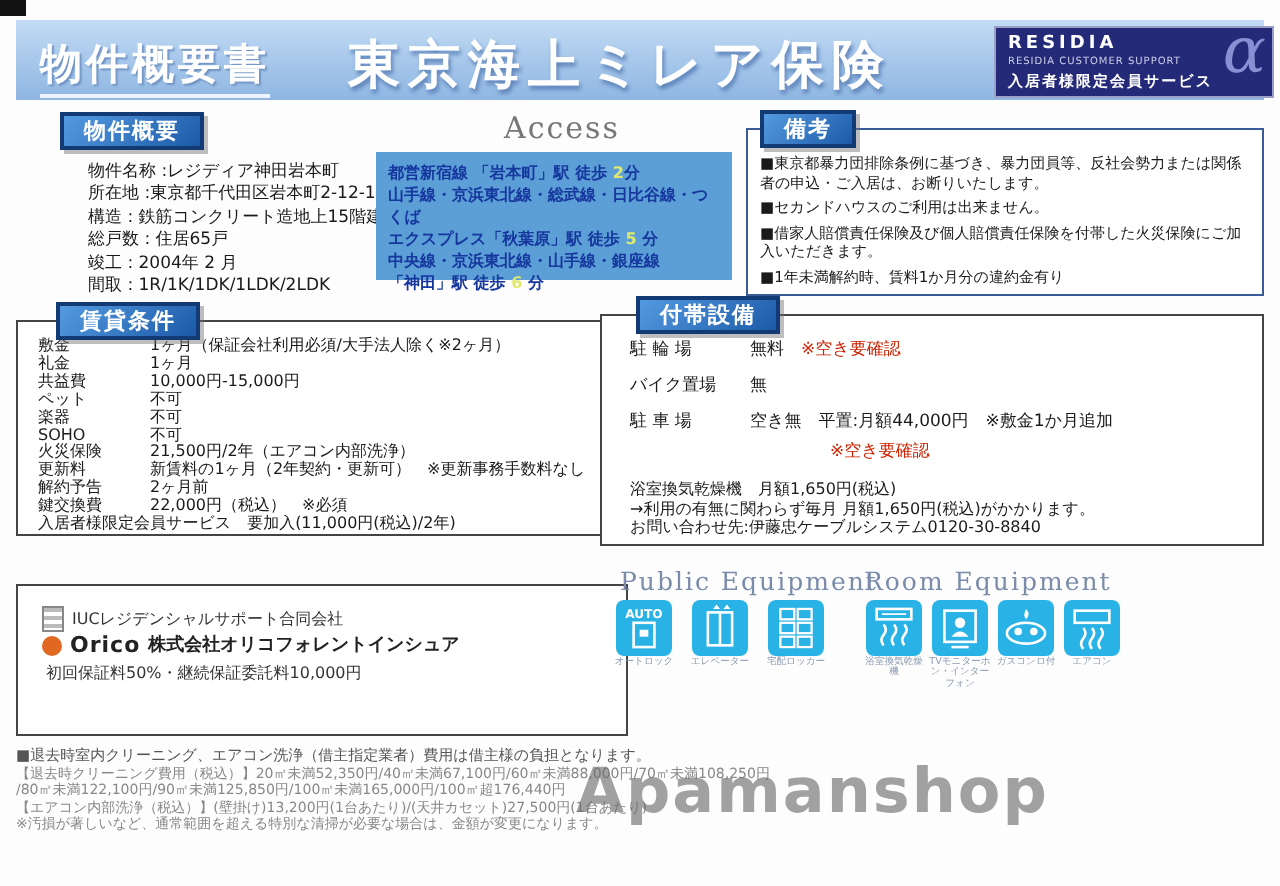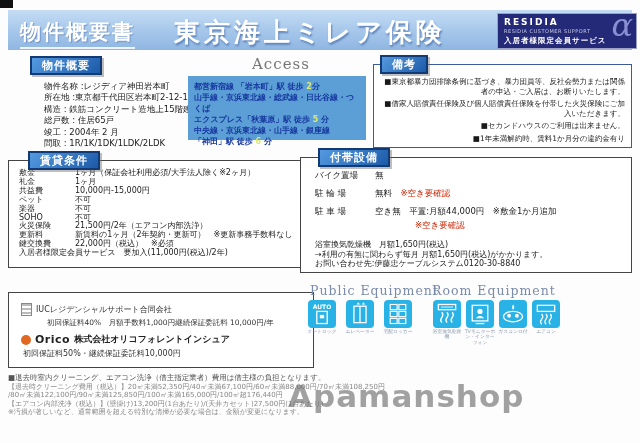--- a/index.html
+++ b/index.html
@@ -38,21 +38,21 @@
   #access-heading{left:252px;top:55px;font-family:"DejaVu Serif",serif;font-size:15px;
     color:#777;letter-spacing:1px;}
   #access-box{left:188px;top:76px;width:178px;height:64px;background:#5b9fd6;
     box-sizing:border-box;padding:5px 6px;font-size:8px;font-weight:bold;
     color:#16379e;line-height:11px;}
   .acc-pre{white-space:pre-line;}
   .acc-min{color:#dfe96d;}
 
   
   #remarks-box{left:373px;top:64px;width:259px;height:84px;border-color:#3a5a9a;
-    padding:12px 6px 0 6px;text-align:right;}
+    padding:12px 6px 0 6px;}
   .bullet{font-size:7.5px;line-height:9.6px;color:#1a1a1a;margin-bottom:3px;}
 
   
   #rental-box{left:8px;top:160px;width:306px;height:108px;padding:8px 6px 0 10px;}
   .rrow{display:flex;font-size:8px;line-height:8.9px;color:#1a1a1a;}
   .rlabel{width:56px;flex-shrink:0;}
   .rextra{font-size:8px;line-height:8.9px;color:#1a1a1a;}
 
   
   #guarantor-box{left:8px;top:292px;width:306px;height:76px;padding:10px 6px 0 12px;}
@@ -123,22 +123,22 @@
     <div><span class="acc-pre">都営新宿線 「岩本町」駅 徒歩 </span><span class="acc-min">2</span><span>分</span></div>
     <div><span class="acc-pre">山手線・京浜東北線・総武線・日比谷線・つくば
 エクスプレス「秋葉原」駅 徒歩 </span><span class="acc-min">5</span><span> 分</span></div>
     <div><span class="acc-pre">中央線・京浜東北線・山手線・銀座線
 「神田」駅 徒歩 </span><span class="acc-min">6</span><span> 分</span></div>
   </div>
 
   <div class="sec-label" style="left:380px;top:55px;">備考</div>
   <div id="remarks-box" class="box">
     <div class="bullet">■東京都暴力団排除条例に基づき、暴力団員等、反社会勢力または関係者の申込・ご入居は、お断りいたします。</div>
+    <div class="bullet">■セカンドハウスのご利用は出来ません。</div>
     <div class="bullet">■借家人賠償責任保険及び個人賠償責任保険を付帯した火災保険にご加入いただきます。</div>
-    <div class="bullet">■セカンドハウスのご利用は出来ません。</div>
     <div class="bullet">■1年未満解約時、賃料1か月分の違約金有り</div>
   </div>
 
   <div class="sec-label" style="left:28px;top:151px;">賃貸条件</div>
   <div id="rental-box" class="box">
     <div class="rrow">
         <span class="rlabel">敷金</span>
         <span>1ヶ月（保証会社利用必須/大手法人除く※2ヶ月）</span>
       </div>
     <div class="rrow">
@@ -163,43 +163,46 @@
       </div>
     <div class="rrow">
         <span class="rlabel">火災保険</span>
         <span>21,500円/2年（エアコン内部洗浄）</span>
       </div>
     <div class="rrow">
         <span class="rlabel">更新料</span>
         <span>新賃料の1ヶ月（2年契約・更新可）　※更新事務手数料なし</span>
       </div>
     <div class="rrow">
+        <span class="rlabel">解約予告</span>
+        <span>2ヶ月前</span>
+      </div>
+    <div class="rrow">
         <span class="rlabel">鍵交換費</span>
         <span>22,000円（税込）　※必須</span>
       </div>
     <div class="rextra">入居者様限定会員サービス　要加入(11,000円(税込)/2年)</div>
   </div>
 
   <div class="sec-label" style="left:318px;top:148px;">付帯設備</div>
   <div id="facilities-box" class="box">
+    <div class="frow"><span class="flabel">駐 輪 場</span><span>無料</span>　<span class="red">※空き要確認</span></div>
     <div class="frow"><span class="flabel">バイク置場</span><span>無</span></div>
-    <div class="frow"><span class="flabel">駐 輪 場</span><span>無料</span>　<span class="red">※空き要確認</span></div>
     <div class="frow"><span class="flabel">駐 車 場</span><span>空き無　平置:月額44,000円　※敷金1か月追加</span></div>
     <div class="fnote2 red">※空き要確認</div>
     <div class="inet">浴室換気乾燥機　月額1,650円(税込)</div>
     <div class="inet">→利用の有無に関わらず毎月 月額1,650円(税込)がかかります。</div>
     <div class="inet">お問い合わせ先:伊藤忠ケーブルシステム0120-30-8840</div>
   </div>
 
   <div id="guarantor-box" class="box">
     <div class="brandrow">
       <span class="iuc-mark"></span>
       <span class="gname">IUCレジデンシャルサポート合同会社</span>
     </div>
-    <div class="gterms">初回保証料40%　月額手数料1,000円継続保証委託料 10,000円/年</div>
     <div class="brandrow">
       <span class="orico-dot"></span>
       <span class="orico-word">Orico</span>
       <span class="orico-name">株式会社オリコフォレントインシュア</span>
     </div>
     <div class="gterms2">初回保証料50%・継続保証委託料10,000円</div>
   </div>
 
   <div class="equip-heading" style="left:310px;top:283px;">Public Equipment</div>
   <div class="equip-heading" style="left:432px;top:283px;">Room Equipment</div>

